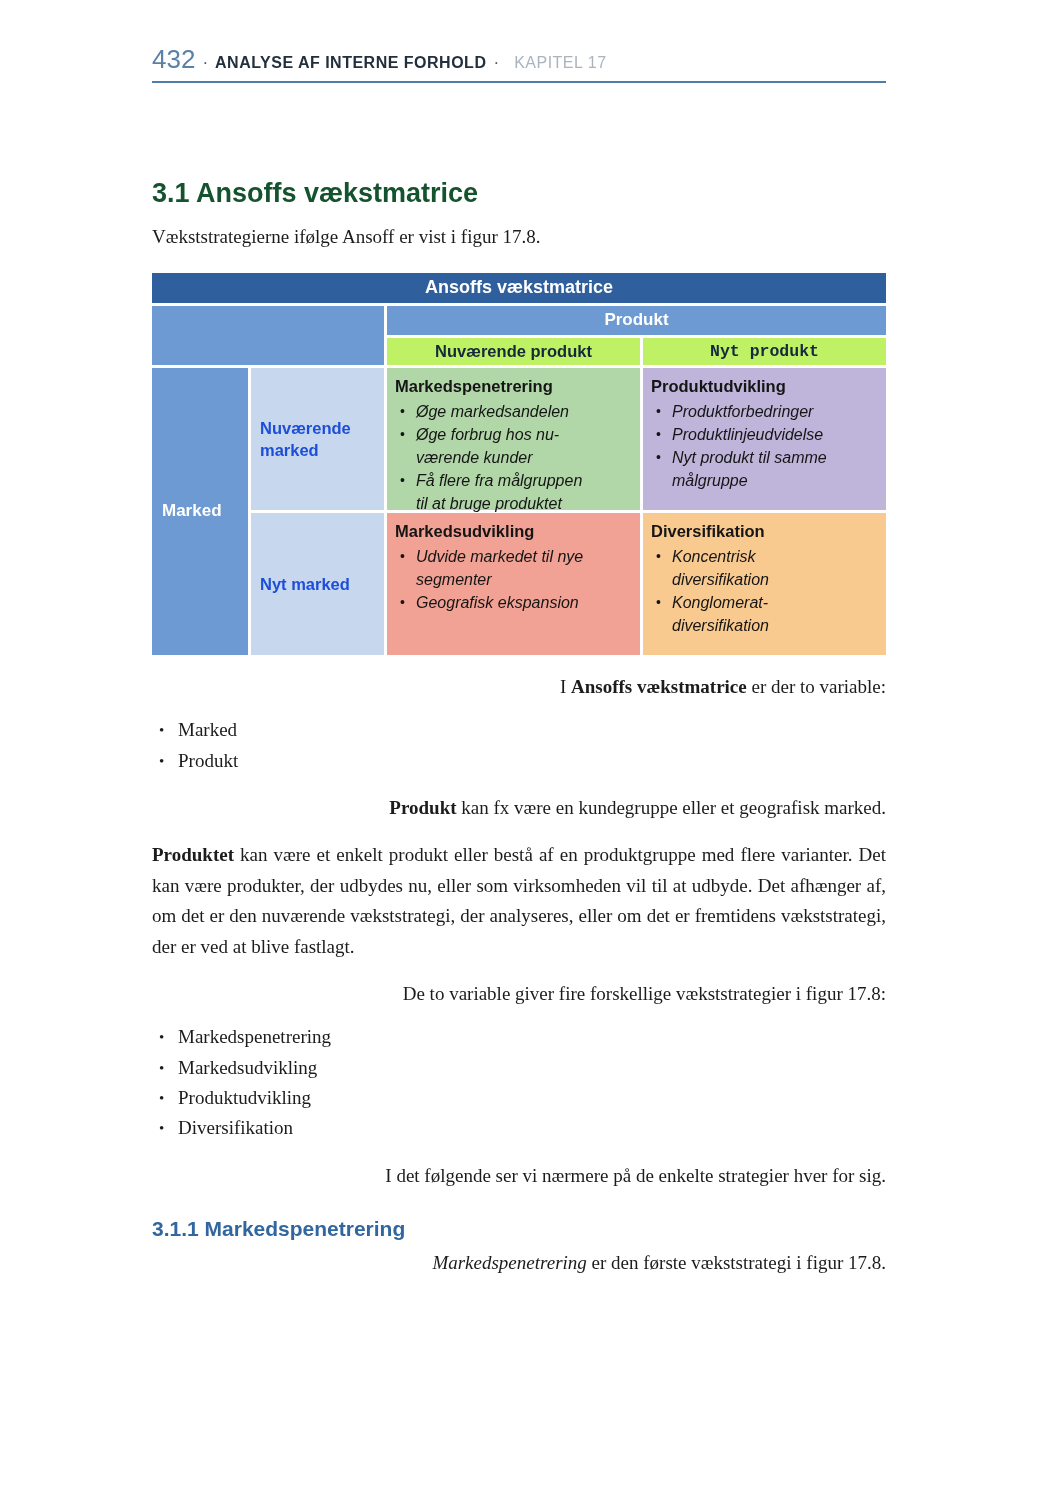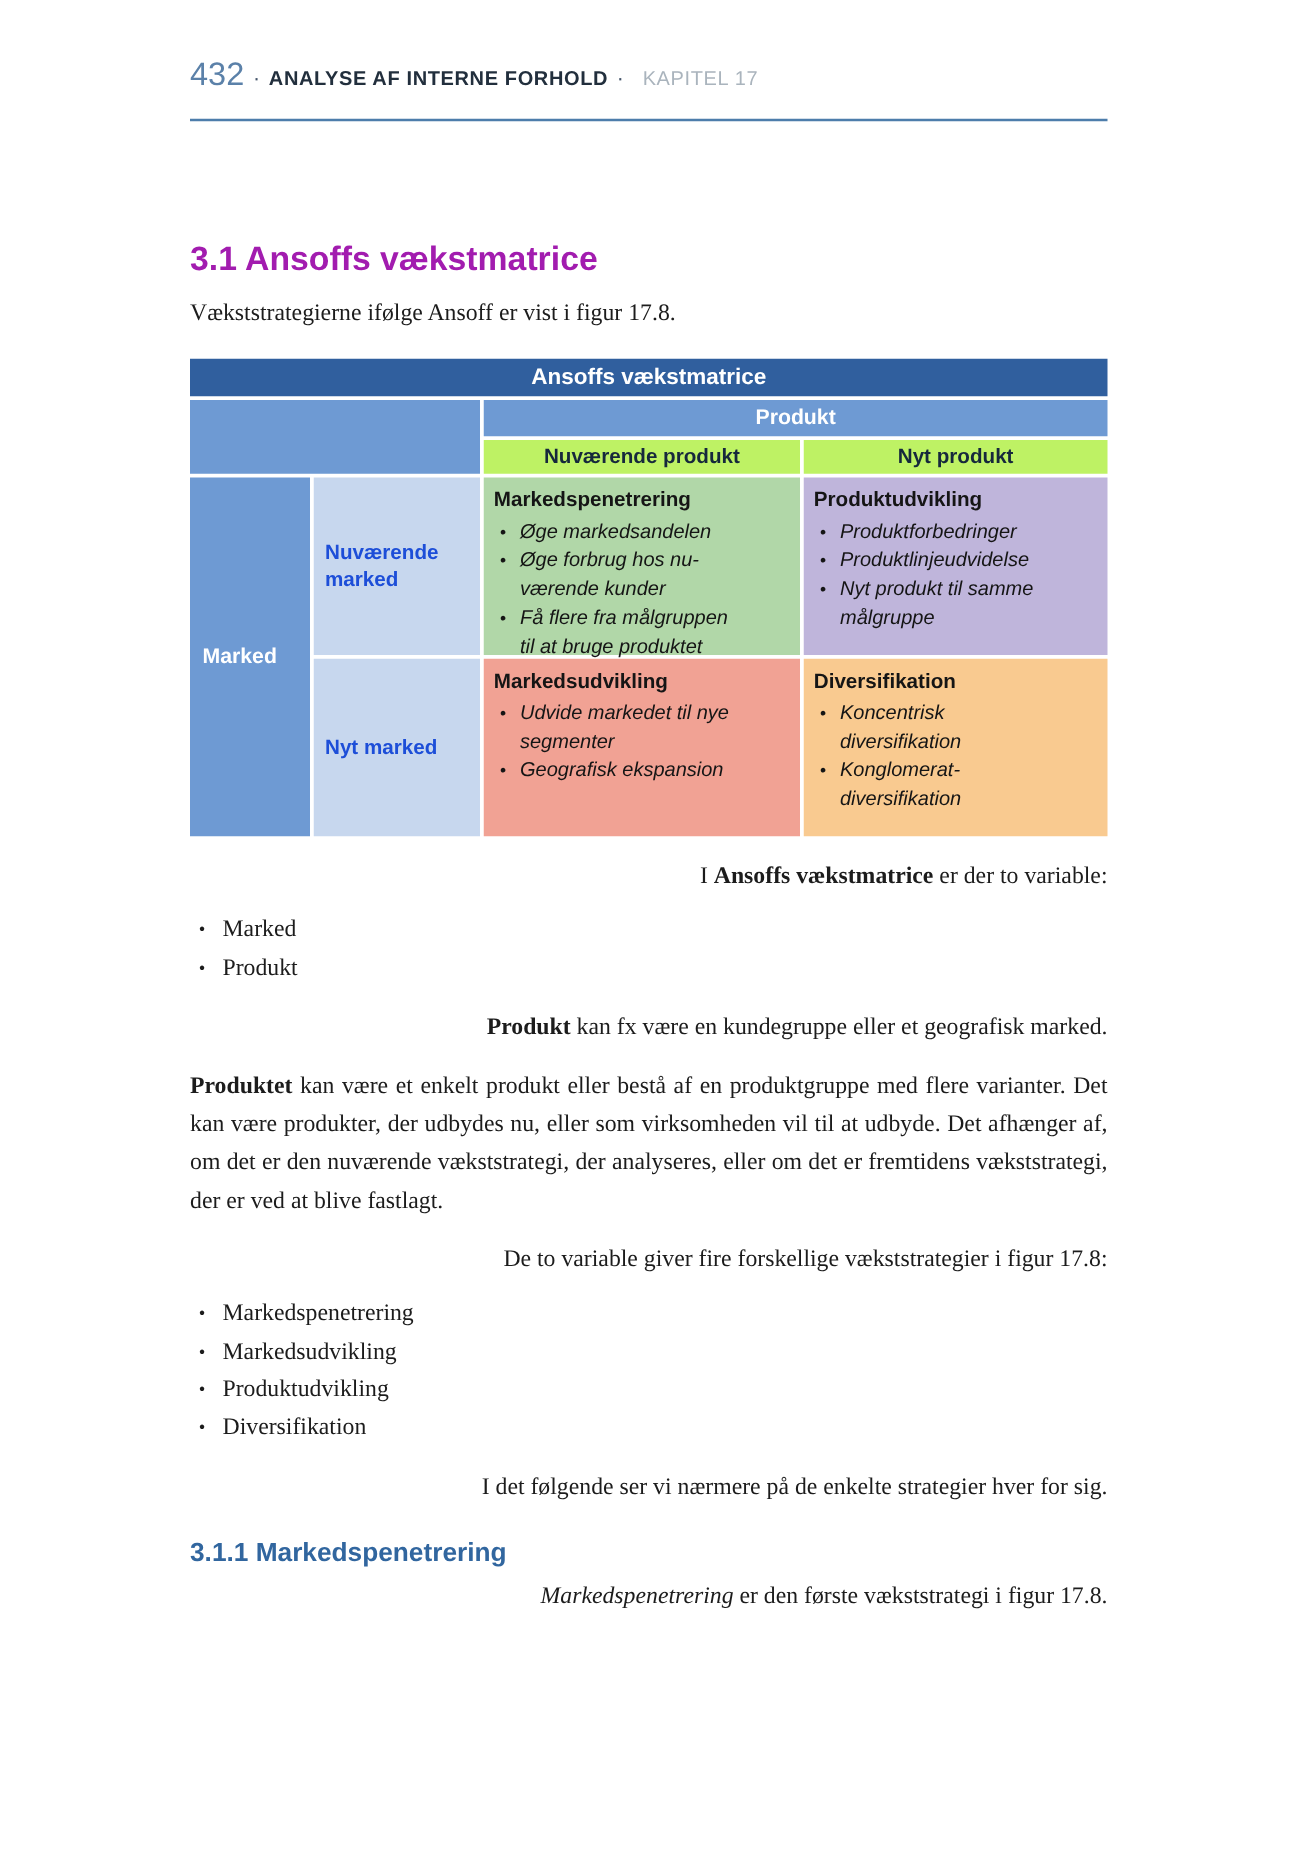--- a/index.html
+++ b/index.html
@@ -8,32 +8,32 @@
     width:1038px; height:1496px;
     font-family:"Liberation Sans", sans-serif;
     color:#1b1b1b;
     overflow:hidden;
   }
   .content { padding:0 152px; }
 
   
   .doc-header {
     display:flex; align-items:baseline;
-    padding-top:44px; padding-bottom:20px;
+    padding-top:44px; padding-bottom:6px;
     border-bottom:2px solid #4d7dab;
   }
   .pg-num { font-size:26px; color:#5b81a9; font-weight:normal; }
   .hdr-sep { color:#44546a; font-size:17px; margin:0 7px; }
   .hdr-title { font-size:16px; font-weight:bold; color:#222f3d; letter-spacing:0.5px; }
   .hdr-chapter { font-size:16px; color:#aab4bd; letter-spacing:0.5px; margin-left:8px; }
 
   h2.section-h {
     margin-top:94px;
     font-size:27px; line-height:1.2;
-    color:#a21caf; font-weight:bold;
+    color:#14532d; font-weight:bold;
   }
   .serif { font-family:"Liberation Serif", serif; font-size:19px; line-height:1.6; color:#1c1c1c; }
   .intro { margin-top:13px; }
 
   
   .fig-table {
     margin-top:20px;
     width:734px;
     display:grid;
     grid-template-columns:96px 133px 253px 243px;
@@ -51,21 +51,21 @@
   .t-produkt {
     grid-column:3/5; grid-row:2;
     background:#6e9ad3; color:#ffffff; font-weight:bold; font-size:17px;
     display:flex; align-items:center; justify-content:center;
   }
   .t-sub {
     background:#bef264; color:#16283c; font-weight:bold; font-size:16.5px;
     display:flex; align-items:center; justify-content:center;
   }
   .t-sub.c3 { grid-column:3; grid-row:3; }
-  .t-sub.c4 { grid-column:4; grid-row:3; }
+  .t-sub.c4 { grid-column:4; grid-row:3;font-family:Liberation Mono, monospace; }
   .t-marked {
     grid-column:1; grid-row:4/6;
     background:#6e9ad3; color:#ffffff; font-weight:bold; font-size:17px;
     display:flex; align-items:center; padding-left:10px;
   }
   .t-rowlbl {
     grid-column:2;
     background:#c7d7ee; color:#1d4ed8; font-weight:bold; font-size:16.5px;
     display:flex; align-items:center; padding-left:9px;
     white-space:pre-line; line-height:1.35;

